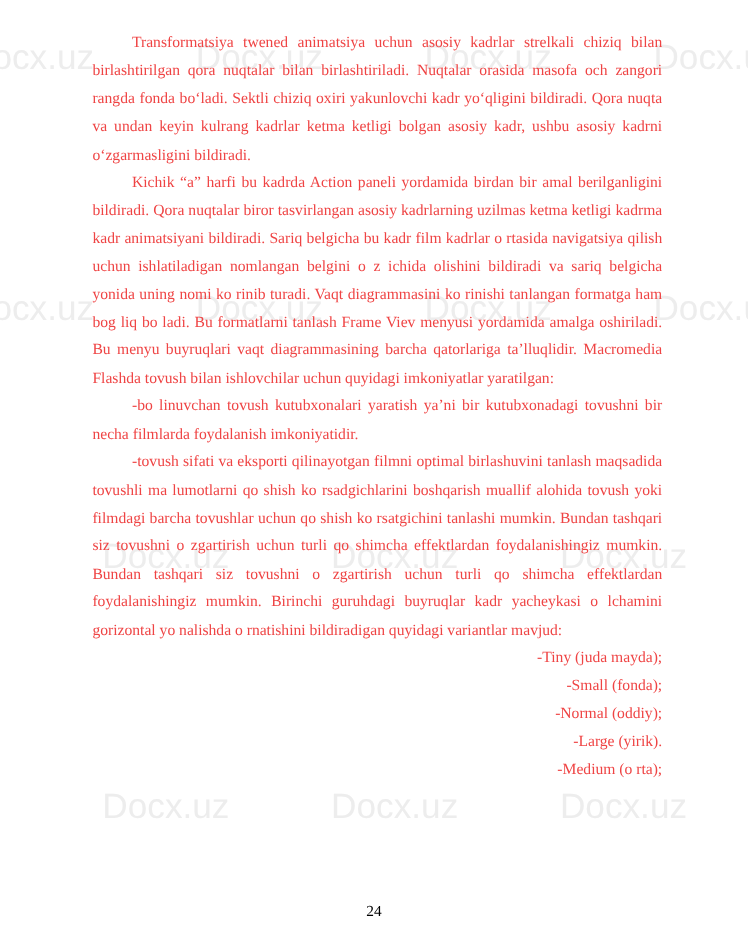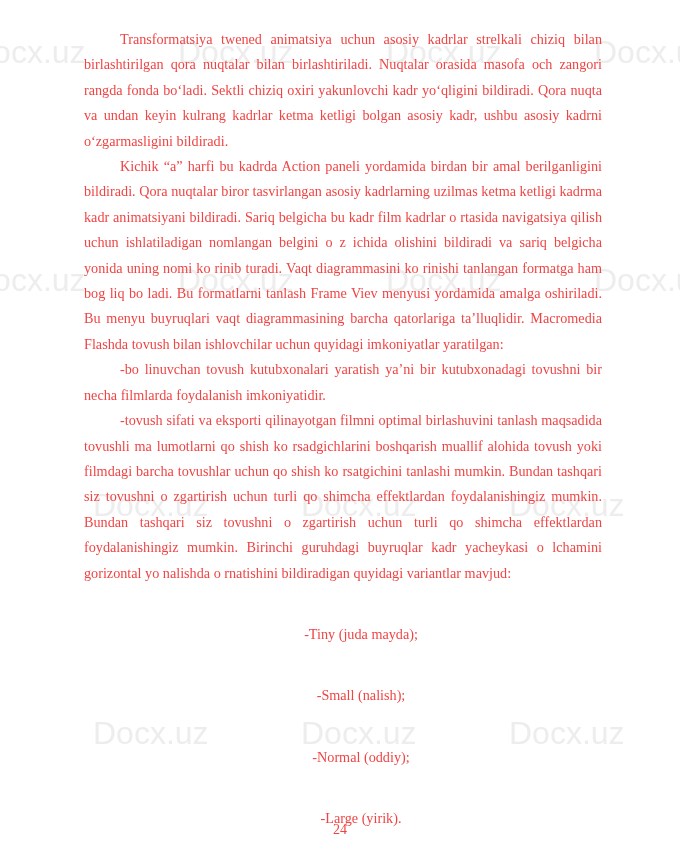--- a/index.html
+++ b/index.html
@@ -10,24 +10,24 @@
     white-space: nowrap; letter-spacing: 0px; line-height: 30px; z-index: 0;
     pointer-events: none;
   }
   .watermark-row span { display: inline-block; width: 208px; }
   .page {
     position: absolute; left: 84px; top: 27px; width: 518px; z-index: 1;
     font-family: "Liberation Serif", serif; font-size: 14.2px; color: #ef4444;
     line-height: 25.4px;
   }
   .page p { margin: 0; text-align: justify; text-indent: 36px; }
-  .page p.item { text-align: center; margin-top: 36px; }
+  .page p.item { text-align: right; }
   .page-number {
     position: absolute; top: 822px; left: 0; width: 680px; text-align: center;
-    font-family: "Liberation Serif", serif; font-size: 14px; color: #ef4444; z-index: 1;
+    font-family: "Liberation Serif", serif; font-size: 14px; color: #000000; z-index: 1;
   }
 </style>
 </head>
 <body>
 
 <div>
   <div class="watermark-row" style="top:37px; left:-30px;">
     <span>Docx.uz</span><span>Docx.uz</span><span>Docx.uz</span><span>Docx.uz</span>
   </div>
   <div class="watermark-row" style="top:265px; left:-30px;">
@@ -41,20 +41,20 @@
   </div>
 </div>
 
 <div class="page">
   <p>Transformatsiya twened     animatsiya uchun asosiy kadrlar strelkali chiziq bilan birlashtirilgan qora nuqtalar bilan birlashtiriladi. Nuqtalar orasida masofa och zangori rangda fonda bo‘ladi. Sektli chiziq oxiri yakunlovchi kadr yo‘qligini bildiradi. Qora nuqta va undan keyin kulrang kadrlar ketma ketligi bolgan asosiy kadr, ushbu asosiy kadrni o‘zgarmasligini bildiradi.</p>
   <p>Kichik “a” harfi bu kadrda Action paneli yordamida birdan bir amal berilganligini bildiradi. Qora nuqtalar biror tasvirlangan asosiy kadrlarning uzilmas ketma ketligi kadrma kadr animatsiyani bildiradi. Sariq belgicha bu kadr film kadrlar o   rtasida navigatsiya qilish uchun ishlatiladigan nomlangan belgini o   z ichida olishini bildiradi va sariq belgicha yonida uning nomi ko   rinib turadi. Vaqt diagrammasini ko   rinishi tanlangan formatga ham bog   liq bo   ladi. Bu formatlarni tanlash Frame Viev menyusi yordamida amalga oshiriladi. Bu menyu buyruqlari vaqt diagrammasining barcha qatorlariga ta’lluqlidir. Macromedia Flashda tovush bilan ishlovchilar uchun quyidagi imkoniyatlar yaratilgan:</p>
   <p>-bo   linuvchan tovush kutubxonalari yaratish ya’ni bir kutubxonadagi tovushni bir necha filmlarda foydalanish imkoniyatidir.</p>
   <p>-tovush sifati va eksporti qilinayotgan filmni optimal birlashuvini tanlash maqsadida tovushli ma   lumotlarni qo   shish ko   rsadgichlarini boshqarish muallif alohida tovush yoki filmdagi barcha tovushlar uchun qo   shish ko   rsatgichini tanlashi mumkin. Bundan tashqari siz tovushni o   zgartirish uchun turli qo   shimcha effektlardan foydalanishingiz mumkin. Bundan tashqari siz tovushni o   zgartirish uchun turli qo   shimcha effektlardan foydalanishingiz mumkin. Birinchi guruhdagi buyruqlar kadr yacheykasi o   lchamini gorizontal yo   nalishda o   rnatishini bildiradigan quyidagi variantlar mavjud:</p>
   <div>
     <p class="item">-Tiny (juda mayda);</p>
-    <p class="item">-Small (nalish);</p>
+    <p class="item">-Small (fonda);</p>
     <p class="item">-Normal (oddiy);</p>
     <p class="item">-Large (yirik).</p>
     <p class="item">-Medium (o   rta);</p>
   </div>
 </div>
 
 <div class="page-number">24</div>
 
 </body></html>

